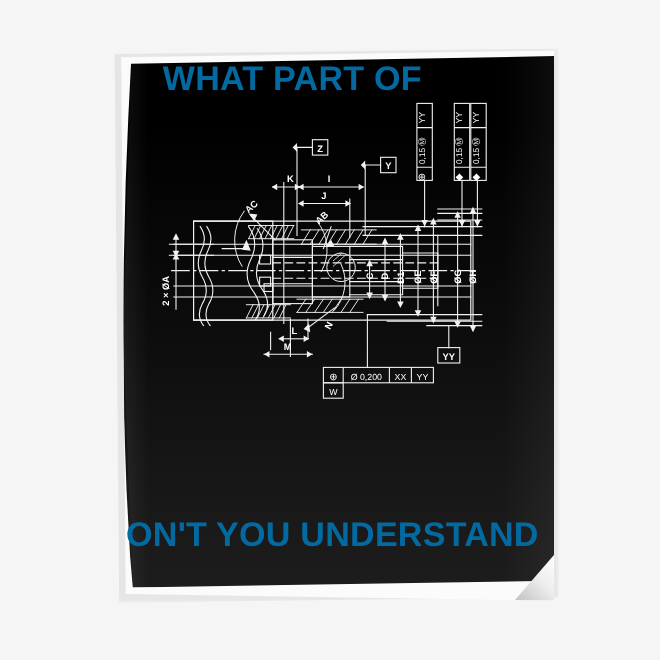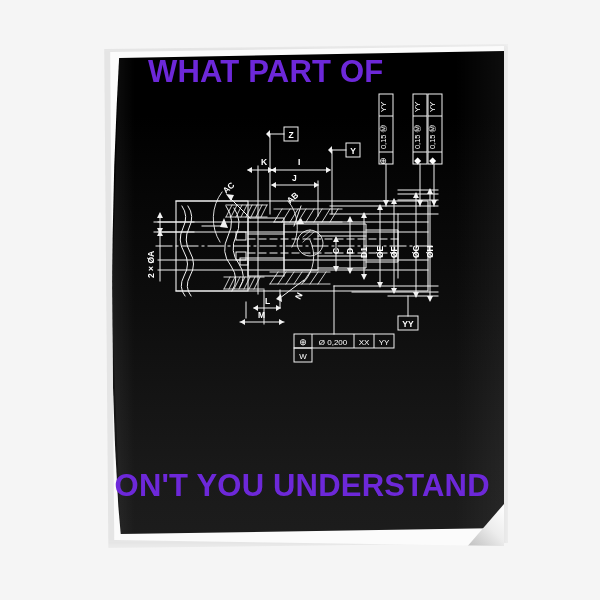--- a/index.html
+++ b/index.html
@@ -40,21 +40,21 @@
   }
   
   #page-curl{
     position:absolute;right:0px;bottom:-2px;width:38px;height:44px;
     background:linear-gradient(225deg,#ffffff 0%,#ededed 45%,#d2d2d2 75%,#bdbdbd 100%);
     clip-path:polygon(100% 0%,100% 100%,0% 100%);
   }
 
   
   .poster-line{
-    position:absolute;color:#6d28d9;font-weight:bold;
+    position:absolute;color:#0369a1;font-weight:bold;
     letter-spacing:.2px;white-space:nowrap;
     font-family:"Liberation Sans", sans-serif;
   }
   #headline{ left:50px; top:8px; font-size:31px; }
   #subline { left:-6px; bottom:42px; font-size:31px; }
 
   
   #drawing{position:absolute;left:0;top:0;width:100%;height:100%;}
   #drawing svg{display:block;width:100%;height:100%;}
 </style>

